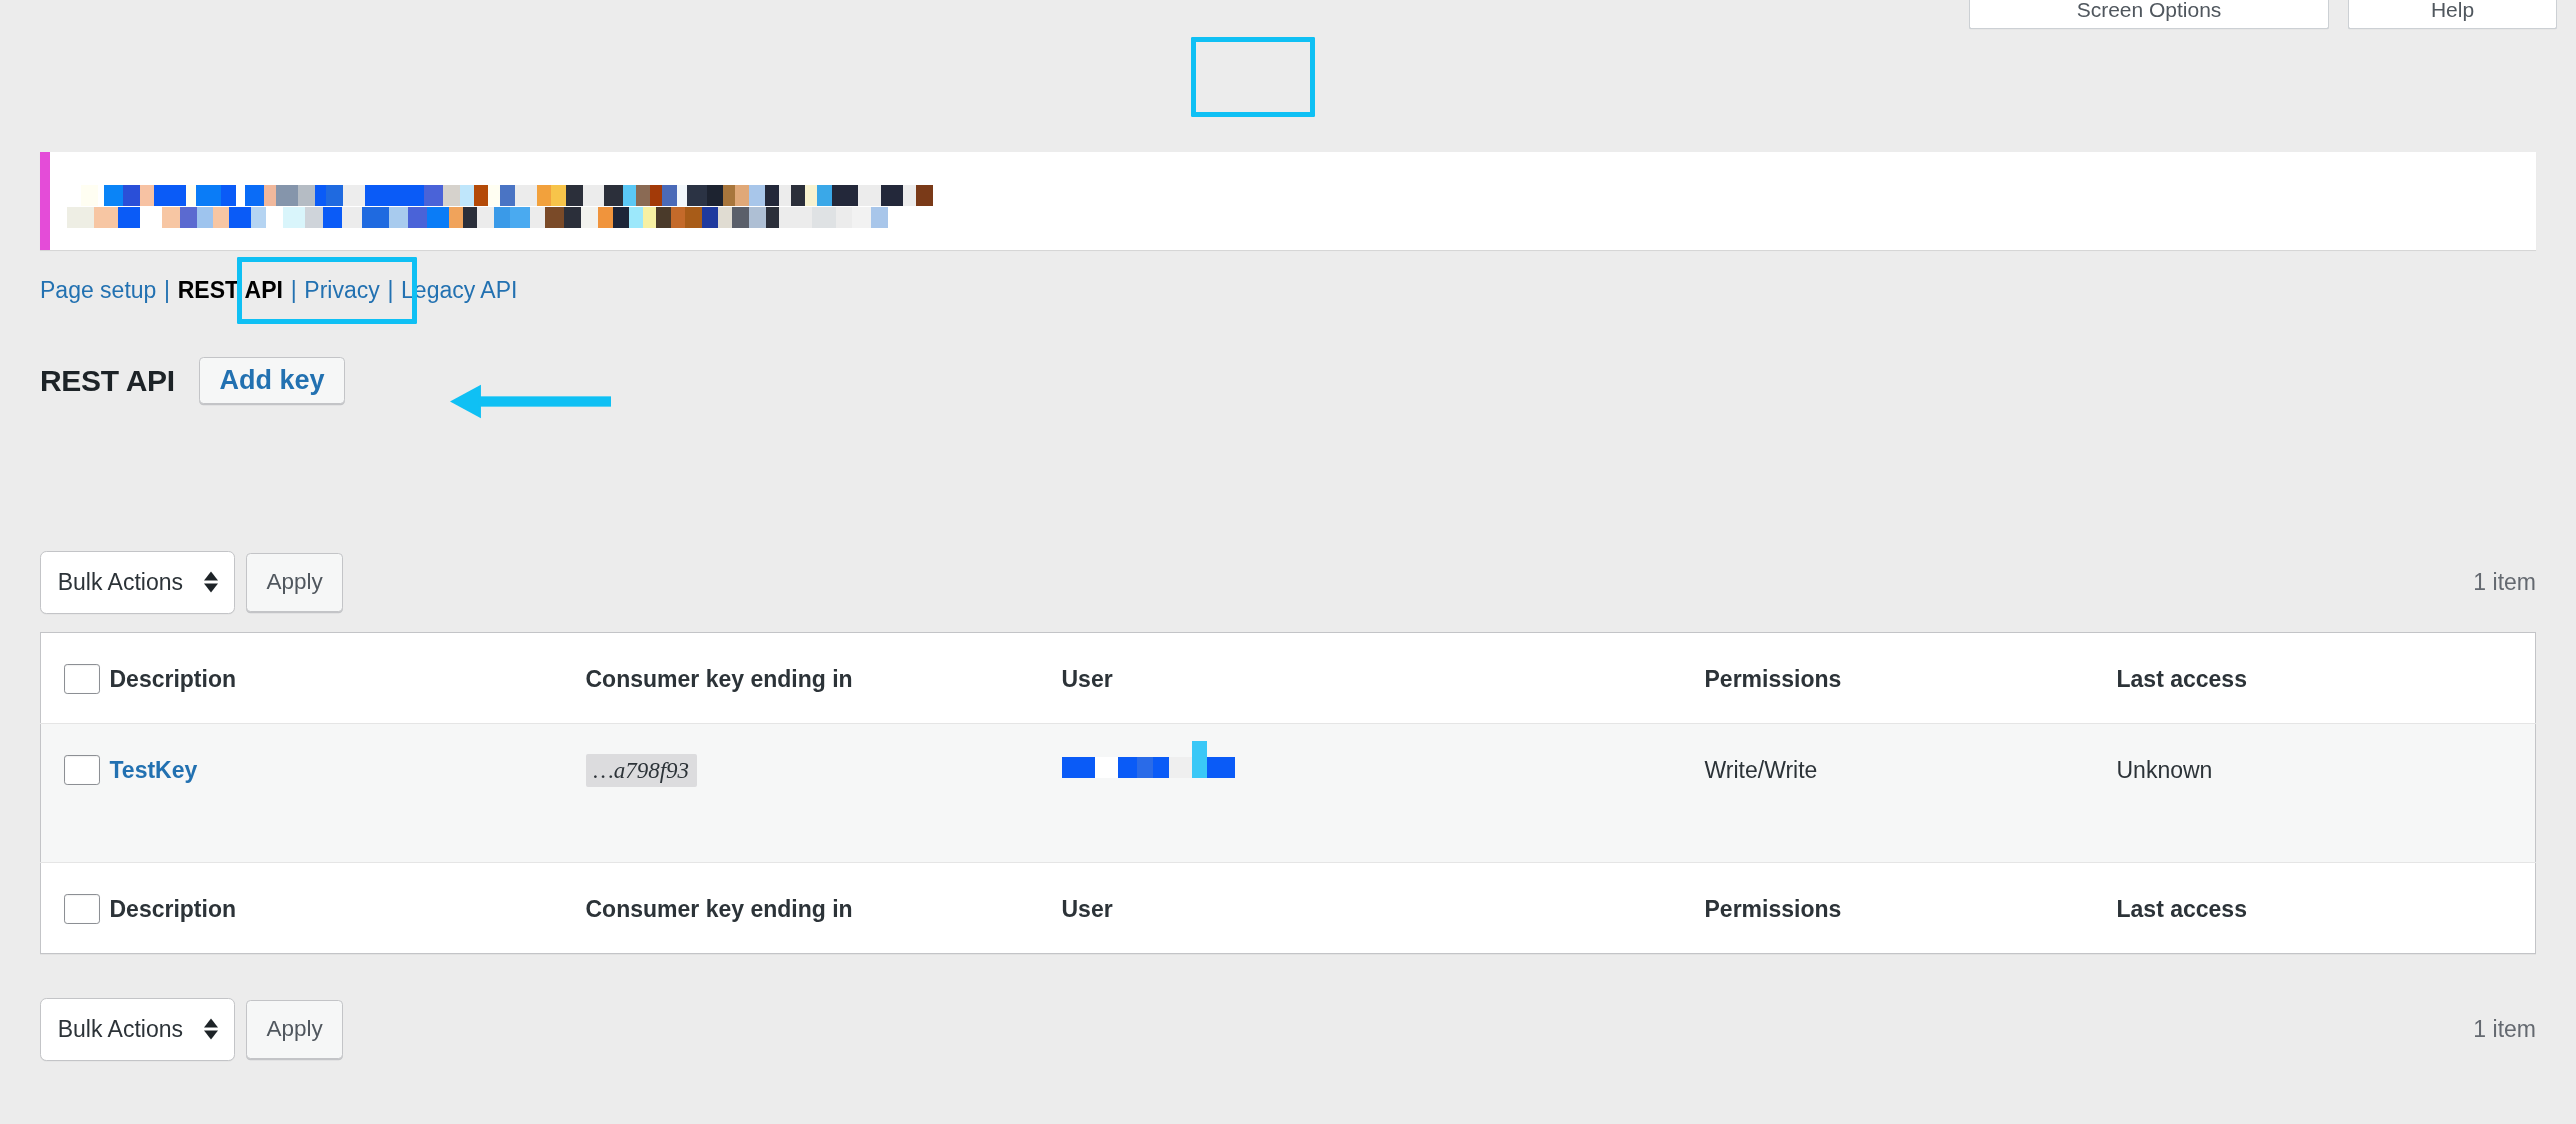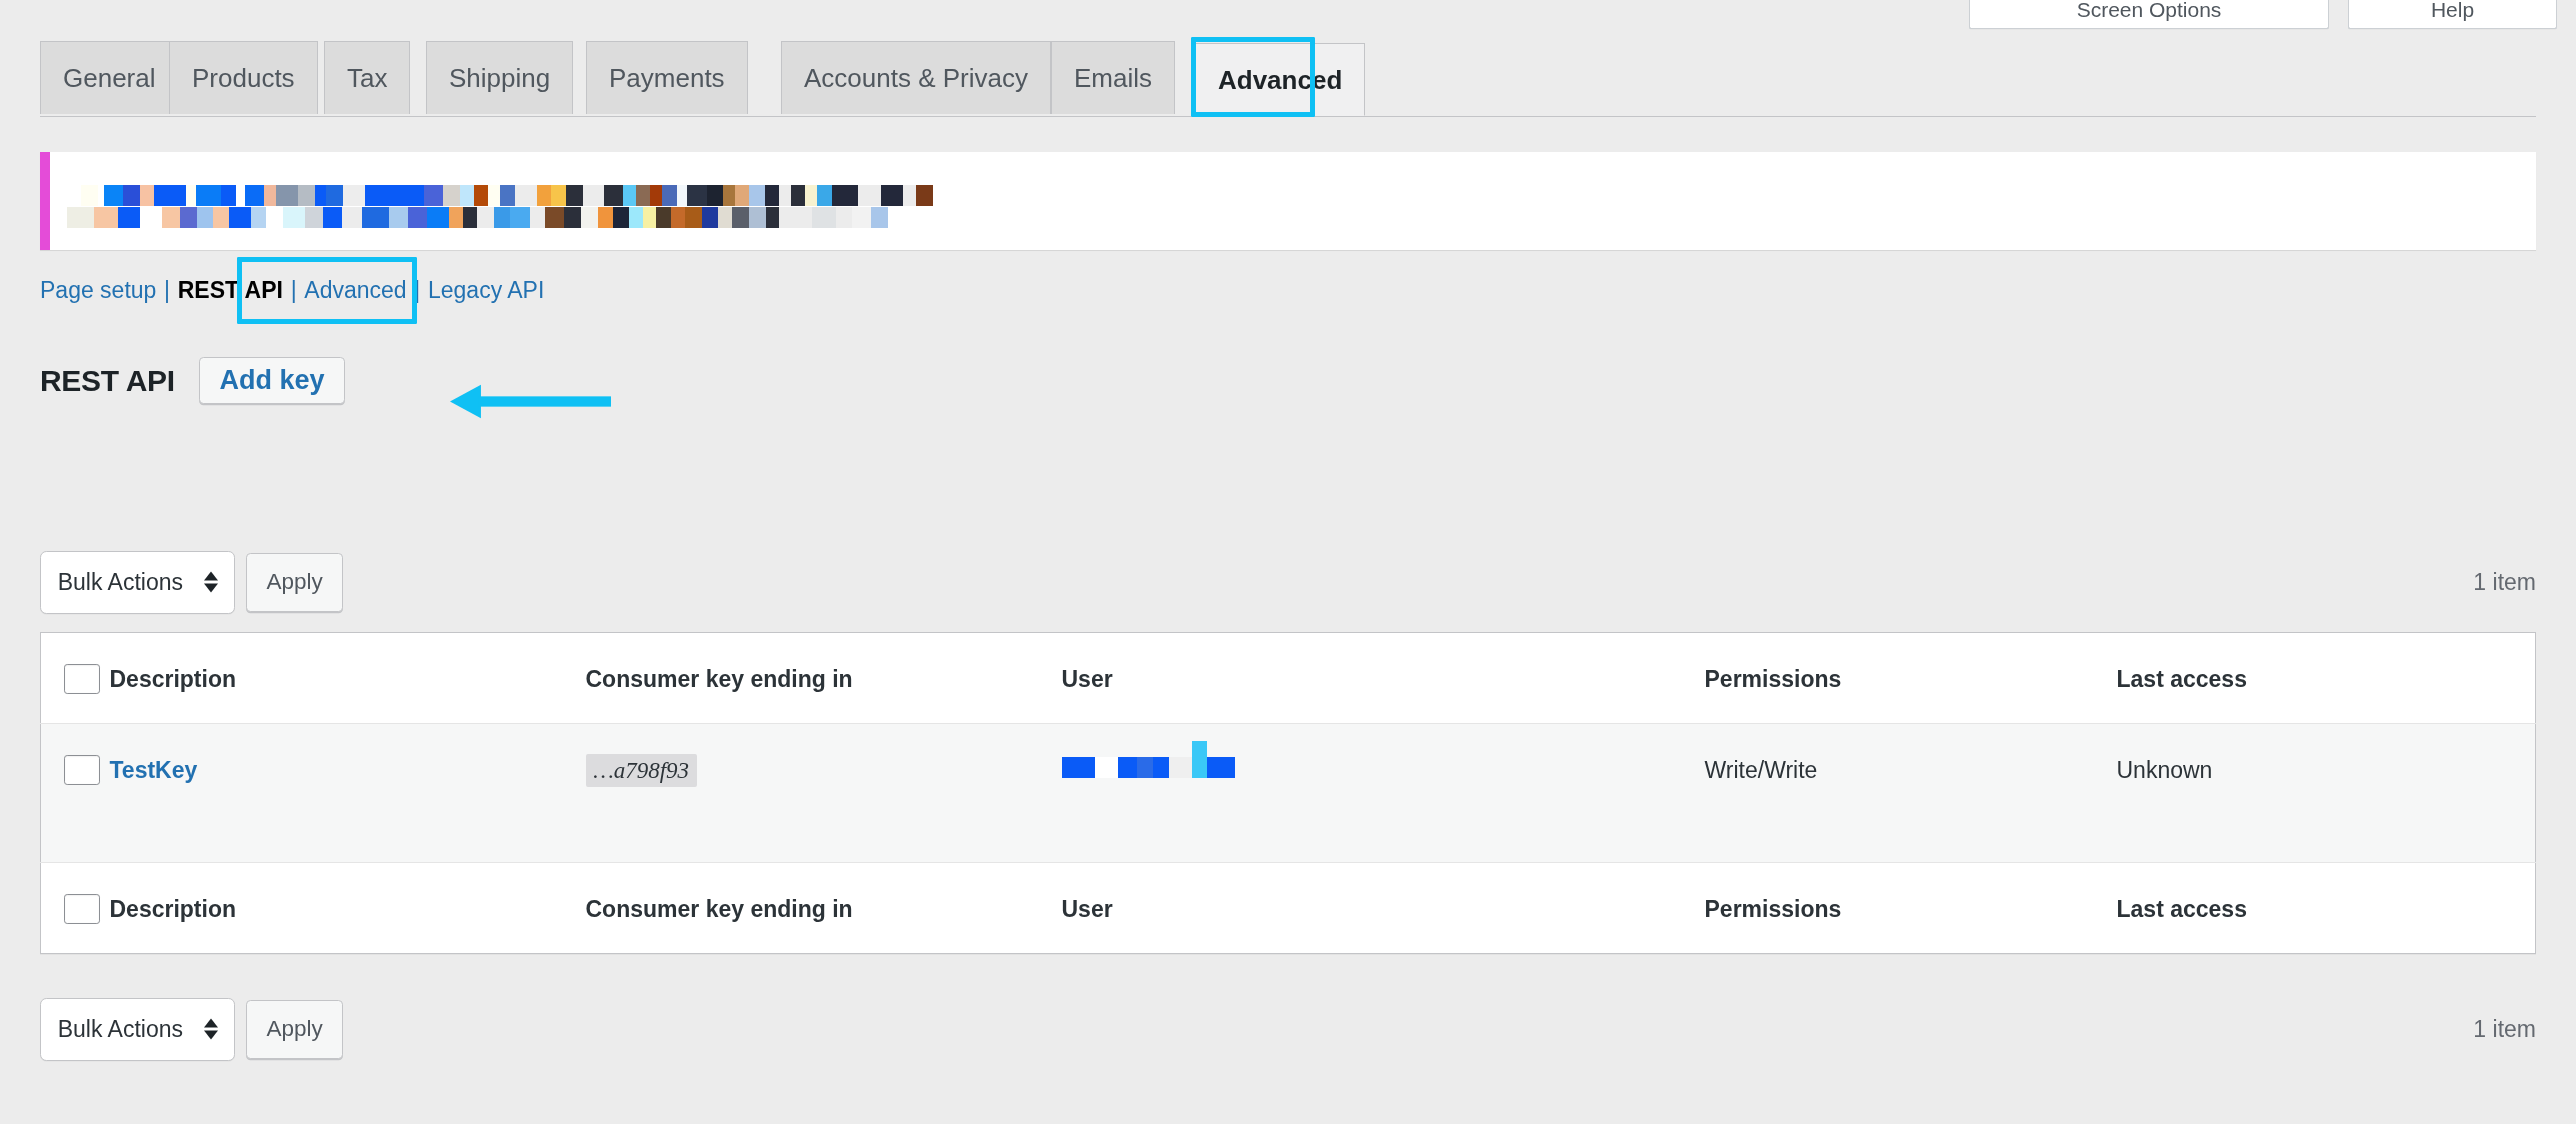--- a/index.html
+++ b/index.html
@@ -216,30 +216,20 @@
   }
 </style>
 </head>
 <body>
 
 <div class="root">
 
   <div class="meta-btn" id="screen-options-btn">Screen Options</div>
   <div class="meta-btn" id="help-btn">Help</div>
 
-  <div class="nav-tab-wrapper">
-    <a class="nav-tab" style="left:0px">General</a>
-    <a class="nav-tab" style="left:129px">Products</a>
-    <a class="nav-tab" style="left:284px">Tax</a>
-    <a class="nav-tab" style="left:386px">Shipping</a>
-    <a class="nav-tab" style="left:546px">Payments</a>
-    <a class="nav-tab" style="left:741px">Accounts &amp; Privacy</a>
-    <a class="nav-tab" style="left:1011px">Emails</a>
-    <a class="nav-tab active" style="left:1155px">Advanced</a>
-  </div>
 
   <div class="cyan-box" style="left:1191px; top:37px; width:124px; height:80px;"></div>
 
   <div class="notice">
     <div class="redact-row" style="left:31px; top:33px;">
       <span class="redact-blk" style="width:16.7px;background:#fffef2"></span>
       <span class="redact-blk" style="width:6.4px;background:#fff"></span>
       <span class="redact-blk" style="width:19.3px;background:#0a84f7"></span>
       <span class="redact-blk" style="width:16.7px;background:#2a4fd8"></span>
       <span class="redact-blk" style="width:14px;background:#f7c2a3"></span>
@@ -336,21 +326,21 @@
       <span class="redact-blk" style="width:19.3px;background:#f2f2f2"></span>
       <span class="redact-blk" style="width:16.7px;background:#a8c6ea"></span>
     </div>
   </div>
 
   <div class="subsubsub">
     <a>Page setup</a>
     <span class="sep">|</span>
     <span class="current">REST API</span>
     <span class="sep">|</span>
-    <a>Advanced</a>
+    <a>Privacy</a>
     <span class="sep">|</span>
     <a>Legacy API</a>
   </div>
 
   <div class="cyan-box" style="left:237px; top:257px; width:180px; height:67px;"></div>
 
   <div class="title-row">
     <span class="page-title">REST API</span>
     <a class="page-title-action">Add key</a>
   </div>

